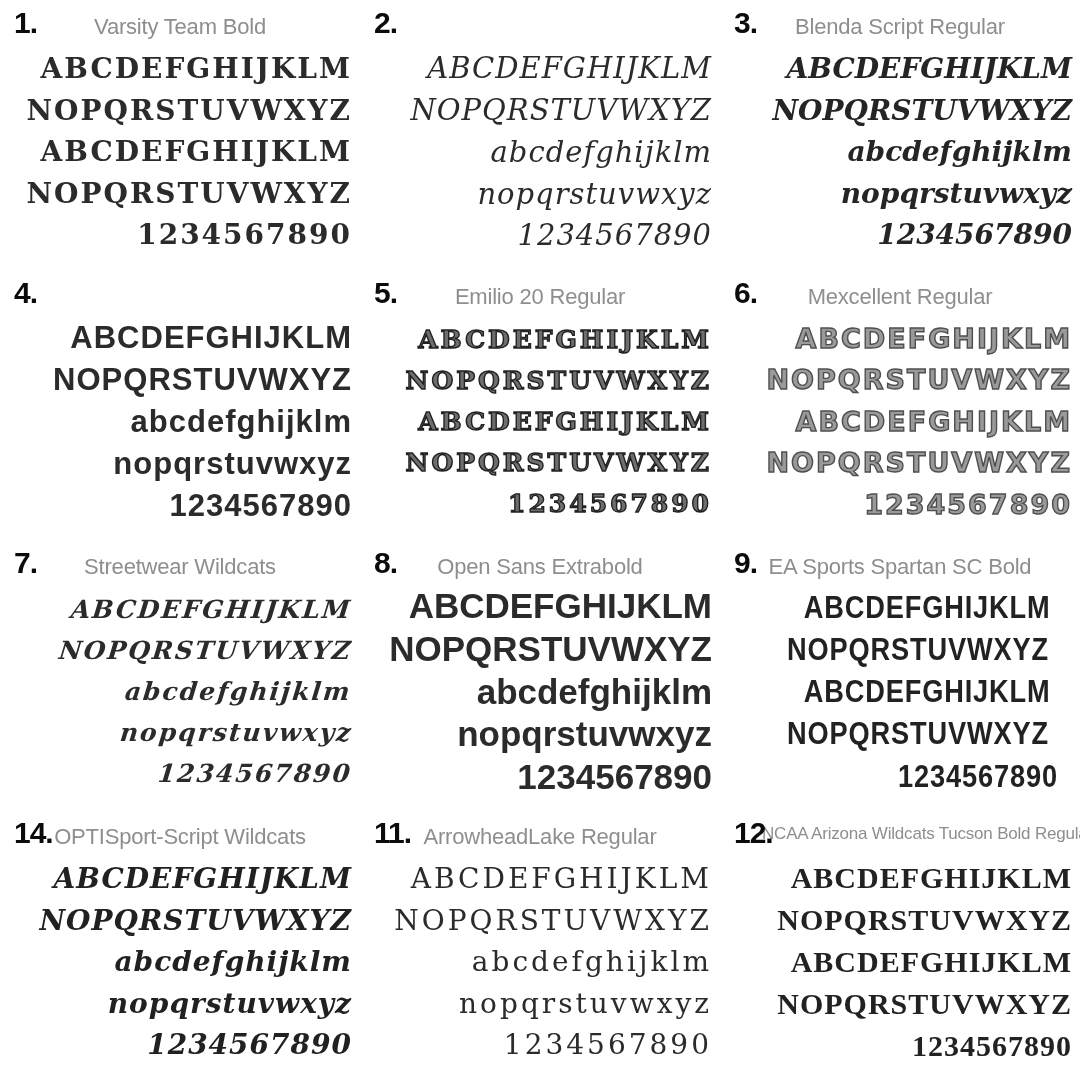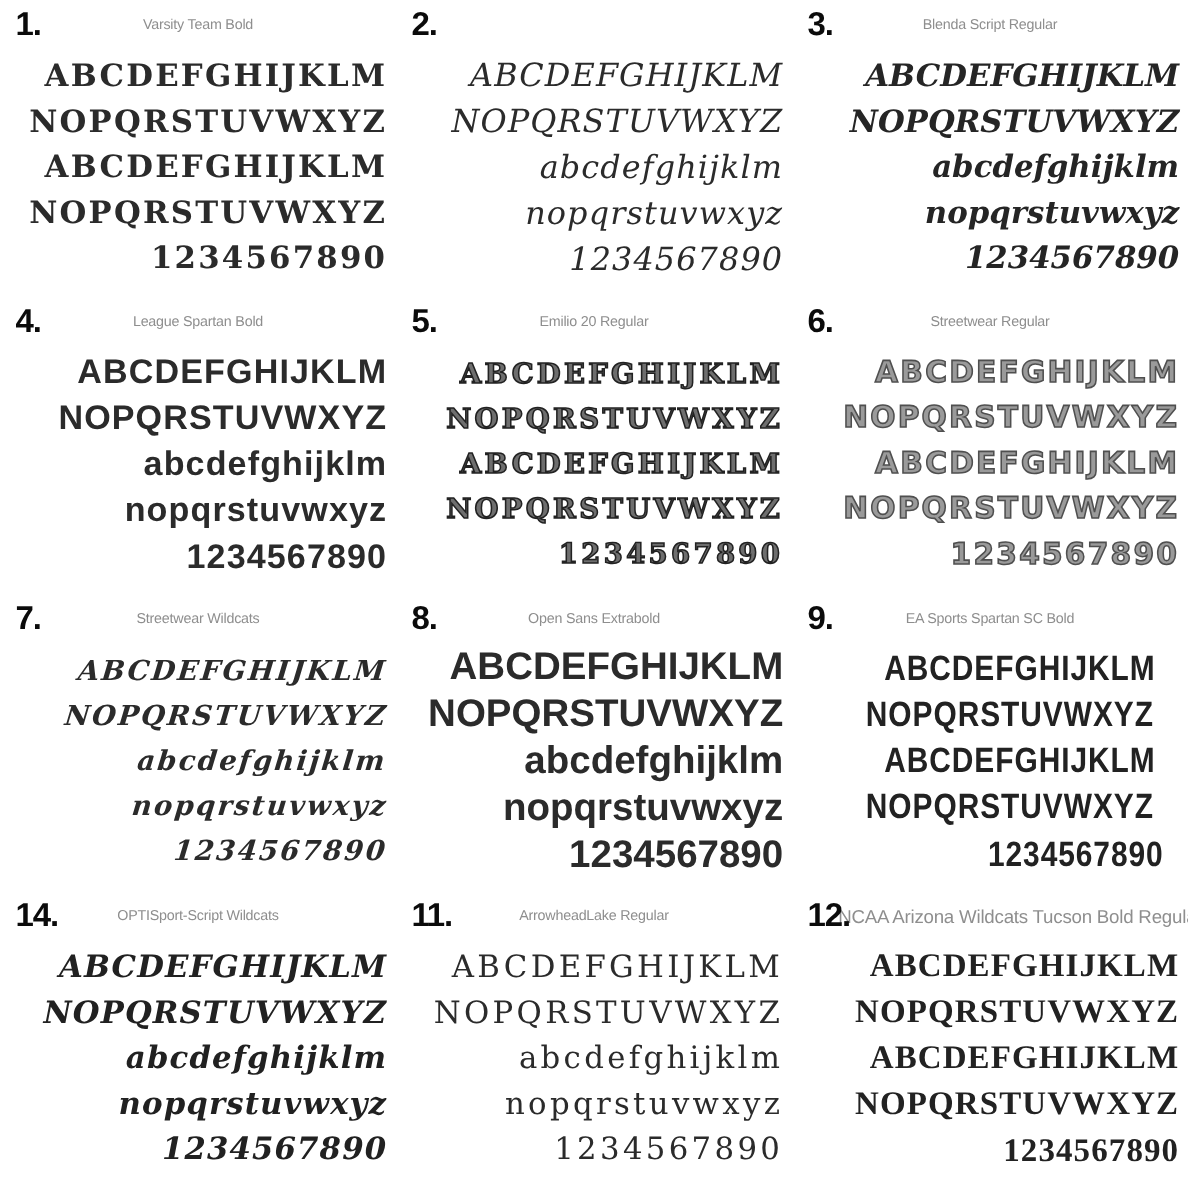--- a/index.html
+++ b/index.html
@@ -16,21 +16,21 @@
   .cell { position: relative; overflow: hidden; padding: 6px 8px 4px; display: flex; flex-direction: column; }
 
   .cell-head { position: relative; min-height: 36px; flex: 0 0 auto; }
   .num {
     position: absolute; left: 6px; top: 0;
     font-family: "Liberation Sans", sans-serif;
     font-weight: 800; font-size: 30px; color: #0b0b0b; letter-spacing: -1px;
   }
   .name {
     display: block; text-align: center; padding-top: 8px;
-    font-size: 13px; color: var(--label, #8e8e8e); white-space: nowrap; letter-spacing: -0.2px;
+    font-size: 22px; color: var(--label, #8e8e8e); white-space: nowrap; letter-spacing: -0.2px;
   }
   .name.long { font-size: 17px; padding-left: 34px; }
 
   .lines { flex: 1 1 auto; display: flex; flex-direction: column; justify-content: space-evenly; align-items: flex-end; padding-bottom: 4px; }
   .line { white-space: nowrap; line-height: 1.05; text-align: center; }
 
   
   .f-varsity { font-family: "DejaVu Serif", serif; font-weight: 700; font-size: 28px; letter-spacing: 2px; color: #2b2b2b; }
   
   .f-playball { font-family: "DejaVu Serif", serif; font-style: italic; font-size: 29px; letter-spacing: 1px; color: #2b2b2b; }
@@ -96,21 +96,20 @@
         <div class="line f-blenda">NOPQRSTUVWXYZ</div>
         <div class="line f-blenda">abcdefghijklm</div>
         <div class="line f-blenda">nopqrstuvwxyz</div>
         <div class="line f-blenda">1234567890</div>
       </div>
   </section>
 
   <section class="cell">
     <div class="cell-head">
       <span class="num">4.</span>
-      <span class="name">League Spartan Bold</span>
     </div>
     <div class="lines">
         <div class="line f-spartan">ABCDEFGHIJKLM</div>
         <div class="line f-spartan">NOPQRSTUVWXYZ</div>
         <div class="line f-spartan">abcdefghijklm</div>
         <div class="line f-spartan">nopqrstuvwxyz</div>
         <div class="line f-spartan">1234567890</div>
       </div>
   </section>
 
@@ -124,21 +123,21 @@
         <div class="line f-emilio">NOPQRSTUVWXYZ</div>
         <div class="line f-emilio">ABCDEFGHIJKLM</div>
         <div class="line f-emilio">NOPQRSTUVWXYZ</div>
         <div class="line f-emilio">1234567890</div>
       </div>
   </section>
 
   <section class="cell">
     <div class="cell-head">
       <span class="num">6.</span>
-      <span class="name">Streetwear Regular</span>
+      <span class="name">Mexcellent Regular</span>
     </div>
     <div class="lines">
         <div class="line f-mexcellent">ABCDEFGHIJKLM</div>
         <div class="line f-mexcellent">NOPQRSTUVWXYZ</div>
         <div class="line f-mexcellent">ABCDEFGHIJKLM</div>
         <div class="line f-mexcellent">NOPQRSTUVWXYZ</div>
         <div class="line f-mexcellent">1234567890</div>
       </div>
   </section>
 

